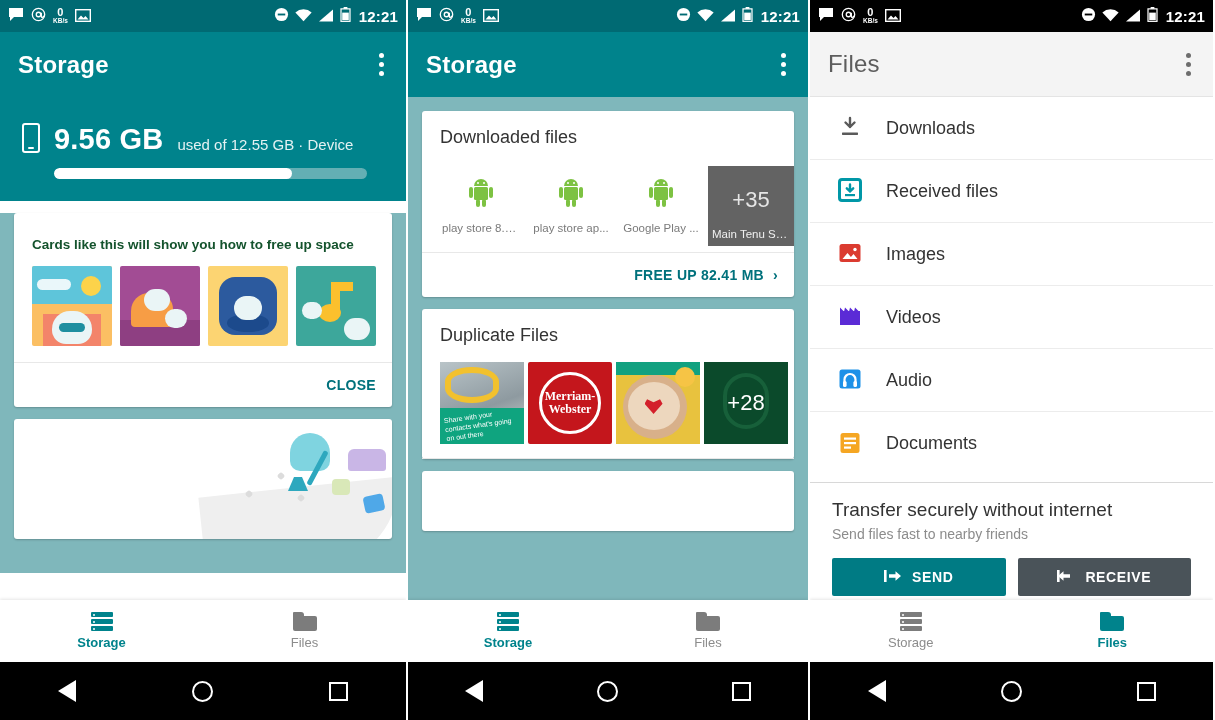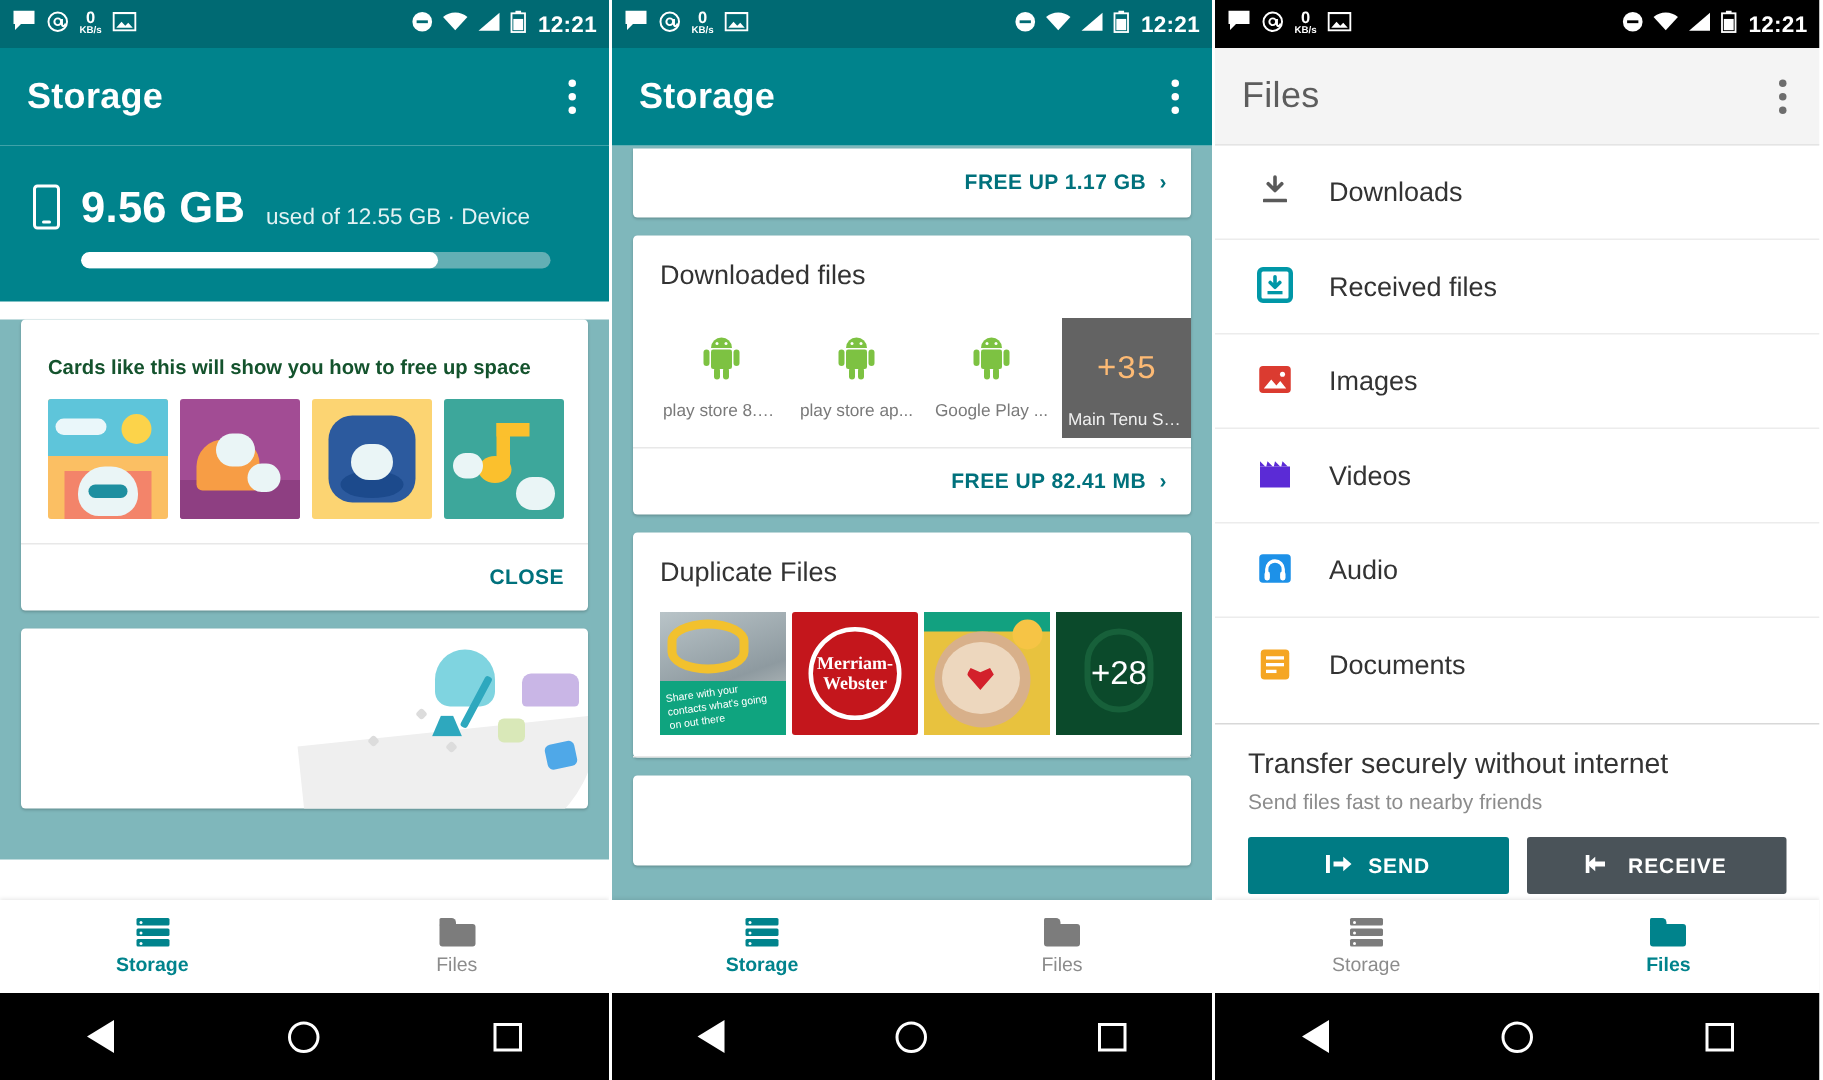--- a/index.html
+++ b/index.html
@@ -112,21 +112,21 @@
   .ac-sq2{position:absolute;right:8px;top:76px;width:20px;height:17px;background:#4FA8E8;border-radius:4px;transform:rotate(-12deg);}
   .ac-dot{position:absolute;background:#DCDCDC;width:6px;height:6px;border-radius:2px;transform:rotate(45deg);}
 
   
   .dl-list { display: flex; gap: 4px; padding: 16px 16px 6px 16px; }
   .dl-item { width: 86px; flex: none; text-align: center; }
   .dl-item.sel { background: #636363; padding-top: 6px; }
   .dl-thumb { height: 56px; display:flex; align-items:center; justify-content:center; }
   .dl-label { font-size: 11.5px; color: #7a7a7a; white-space: nowrap; overflow: hidden; text-overflow: ellipsis; padding: 0 4px 6px 4px;}
   .dl-item.sel .dl-label { color: #f0f0f0; }
-  .dl-plus { font-size: 22px; color: #fdba74; font-weight: normal; font-family: Liberation Mono, monospace; }
+  .dl-plus { font-size: 22px; color: #e5e5e5; font-weight: normal; }
 
   .dup-thumbs { display: flex; gap: 4px; padding: 14px 16px 14px 18px; }
   .dup { width: 84px; height: 82px; flex:none; position: relative; overflow: hidden;}
   .dup1 { background: linear-gradient(160deg,#b9c4c8 0%, #8e9aa0 55%, #d9dcd8 100%); }
   .dup1 .band{position:absolute;bottom:0;left:0;right:0;height:44%;background:#0FA47F;}
   .dup1 .band-t{position:absolute;bottom:6px;left:5px;right:5px;font-size:7px;color:#fff;line-height:1.25;transform:rotate(-8deg);}
   .dup1 .glass{position:absolute;top:6%;left:6%;width:54px;height:36px;border:6px solid #F2C12E;border-radius:50%/40%;}
   .dup2 { background: #C4161C; display:flex;align-items:center;justify-content:center;border-radius:2px;}
   .dup2 .ring{width:62px;height:62px;border-radius:50%;border:3px solid #fff;display:flex;align-items:center;justify-content:center;}
   .dup2 .mw{font-family:"Liberation Serif", serif; color:#fff; font-size:12px; font-weight:bold; line-height:1.05; text-align:center;}
@@ -414,25 +414,20 @@
       <div class="appbar-title">Storage</div>
       <div class="overflow">
           <i></i>
           <i></i>
           <i></i>
         </div>
     </div>
 
     <div class="body-scroll" style="height:565px;padding-top:2px;">
 
-      <div class="top-partial-card">
-        <div class="card-action" style="padding-top:14px;padding-bottom:14px;">
-          <span class="action-link">FREE UP 1.17 GB</span><span class="chev action-link">›</span>
-        </div>
-      </div>
 
       <div class="card">
         <div class="card-pad" style="padding-bottom:2px;">
           <div class="card-title">Downloaded files</div>
         </div>
         <div class="dl-list">
           <div class="dl-item">
             <div class="dl-thumb">
               <svg width="30" height="32" viewBox="0 0 30 32">
                   <rect x="8" y="9" width="14" height="13" rx="1.5" fill="#7DC242"></rect>

